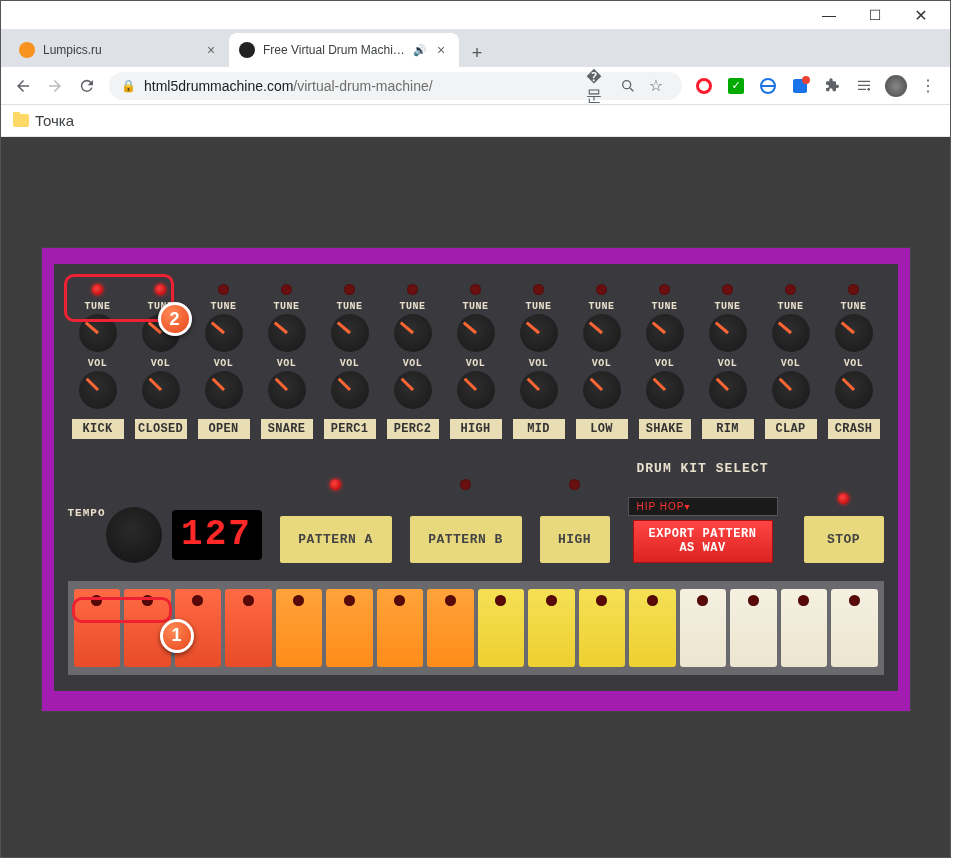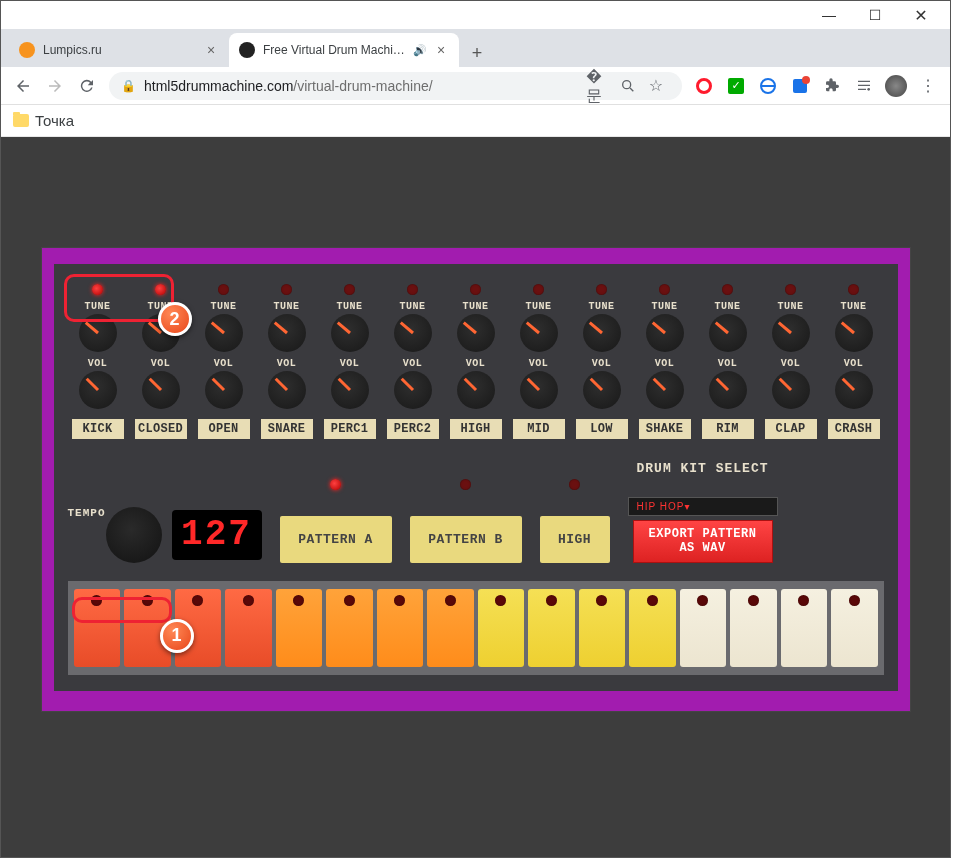--- a/index.html
+++ b/index.html
@@ -312,20 +312,24 @@
             <div class="bigbtn" style="min-width:70px">HIGH</div>
           </div>
           <div class="kit-sec">
             <div class="kit-lab">DRUM KIT SELECT</div>
             <div class="kit-sel">
               <span>HIP HOP</span>
               <span>▾</span>
             </div>
             <div class="export-btn">EXPORT PATTERN AS WAV</div>
           </div>
+          <div class="stop-col">
+            <div class="led lit"></div>
+            <div class="bigbtn" style="min-width:80px">STOP</div>
+          </div>
         </div>
 
         <div class="padrow" id="pads">
             <div class="pad c-red">
               <div class="pled"></div>
             </div>
             <div class="pad c-red">
               <div class="pled"></div>
             </div>
             <div class="pad c-red">

